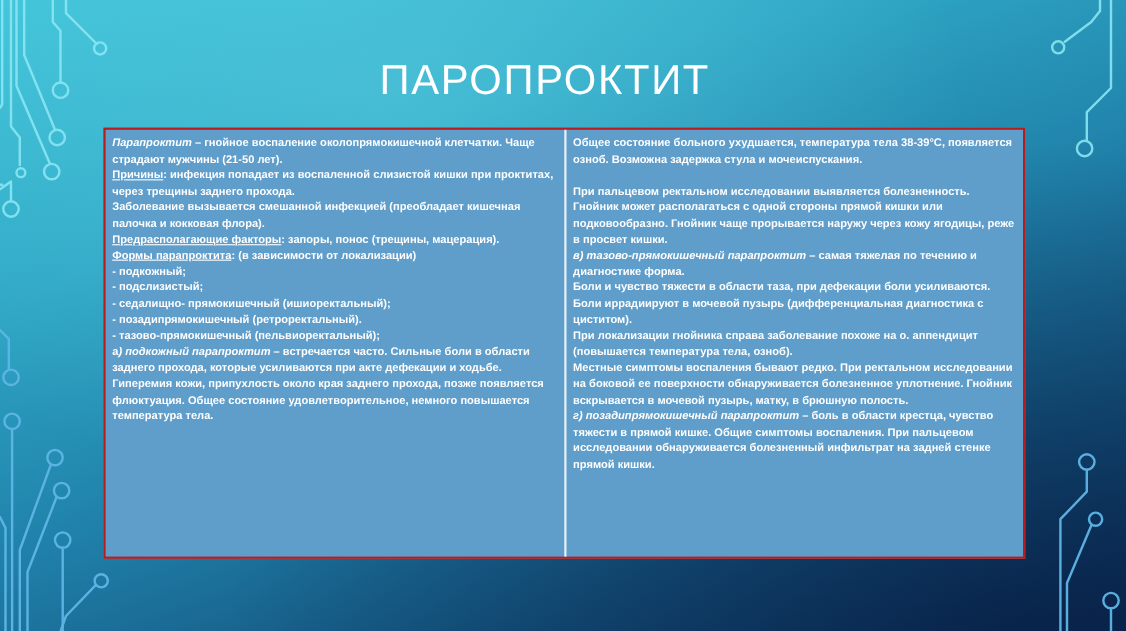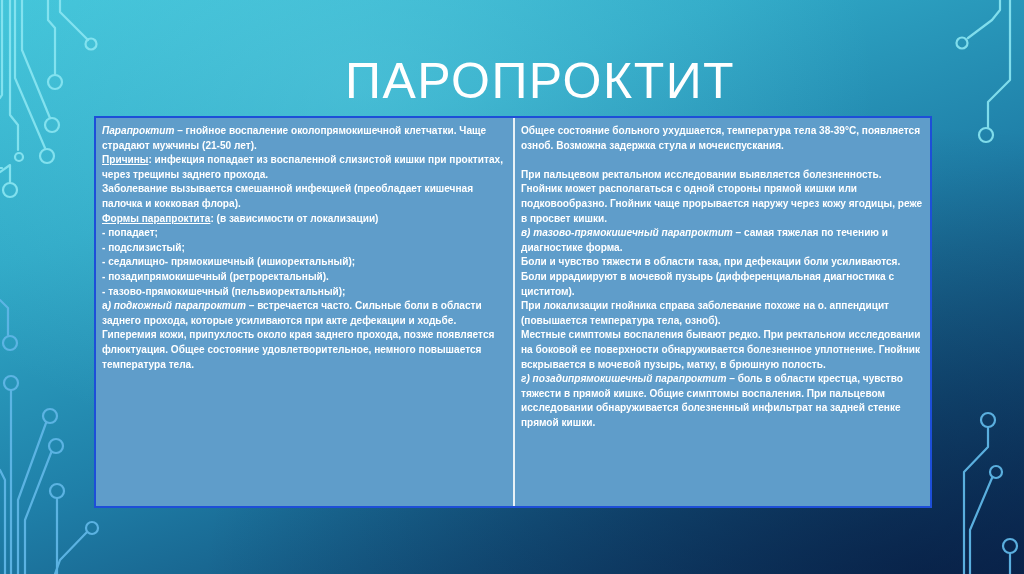--- a/index.html
+++ b/index.html
@@ -13,31 +13,31 @@
       position: absolute; inset: 0;
       background: radial-gradient(ellipse at 35% 15%, rgba(110,220,235,0.35) 0%, rgba(0,0,0,0) 55%),
                   radial-gradient(ellipse at 90% 100%, rgba(5,20,55,0.55) 0%, rgba(0,0,0,0) 55%);
       pointer-events: none;
     }
     svg.circuit { position: absolute; top: 0; left: 0; width: 1024px; height: 574px; pointer-events: none; }
     .title {
       position: absolute;
       left: 345px; top: 52px;
       font-family: "Liberation Sans", "DejaVu Sans", sans-serif;
-      font-size: 50px;
+      font-size: 38px;
       letter-spacing: 1.5px;
       color: #ffffff;
       font-weight: normal;
     }
     .table {
       position: absolute;
       left: 94px; top: 116px;
       width: 838px; height: 392px;
       background: #5f9dca;
-      border: 2px solid #1d4ed8;
+      border: 2px solid #b91c1c;
       display: flex;
     }
     .col {
       height: 100%;
       padding: 6px 6px 4px 6px;
       color: #ffffff;
       font-family: "Liberation Sans", "DejaVu Sans", sans-serif;
       font-size: 10.1px;
       line-height: 14.6px;
       font-weight: bold;
@@ -106,22 +106,23 @@
   </g>
 </svg>
 
 <h1 class="title">ПАРОПРОКТИТ</h1>
 
 <div class="table">
   <div class="col col-left">
     <span class="para"><span class="em">Парапроктит</span><span> – гнойное воспаление околопрямокишечной клетчатки. Чаще страдают мужчины (21-50 лет).</span></span>
     <span class="para"><span class="u">Причины</span><span>: инфекция попадает из воспаленной слизистой кишки при проктитах, через трещины заднего прохода.</span></span>
     <span class="para">Заболевание вызывается смешанной инфекцией (преобладает кишечная палочка и кокковая флора).</span>
+    <span class="para"><span class="u">Предрасполагающие факторы</span><span>: запоры, понос (трещины, мацерация).</span></span>
     <span class="para"><span class="u">Формы парапроктита</span><span>: (в зависимости от локализации)</span></span>
-    <span class="para">- попадает;</span>
+    <span class="para">- подкожный;</span>
     <span class="para">- подслизистый;</span>
     <span class="para">- седалищно- прямокишечный (ишиоректальный);</span>
     <span class="para">- позадипрямокишечный (ретроректальный).</span>
     <span class="para">- тазово-прямокишечный (пельвиоректальный);</span>
     <span class="para"><span>а</span><span class="em">) подкожный парапроктит</span><span> – встречается часто. Сильные боли в области заднего прохода, которые усиливаются при акте дефекации и ходьбе. Гиперемия кожи, припухлость около края заднего прохода, позже появляется флюктуация. Общее состояние удовлетворительное, немного повышается температура тела.</span></span>
   </div>
   <div class="col col-right">
     <span class="para">Общее состояние больного ухудшается, температура тела 38-39°С, появляется озноб. Возможна задержка стула и мочеиспускания.</span>
     <span class="para gap">При пальцевом ректальном исследовании выявляется болезненность. Гнойник может располагаться с одной стороны прямой кишки или подковообразно. Гнойник чаще прорывается наружу через кожу ягодицы, реже в просвет кишки.</span>
     <span class="para"><span class="em">в) тазово-прямокишечный парапроктит</span><span> – самая тяжелая по течению и диагностике форма.</span></span>

